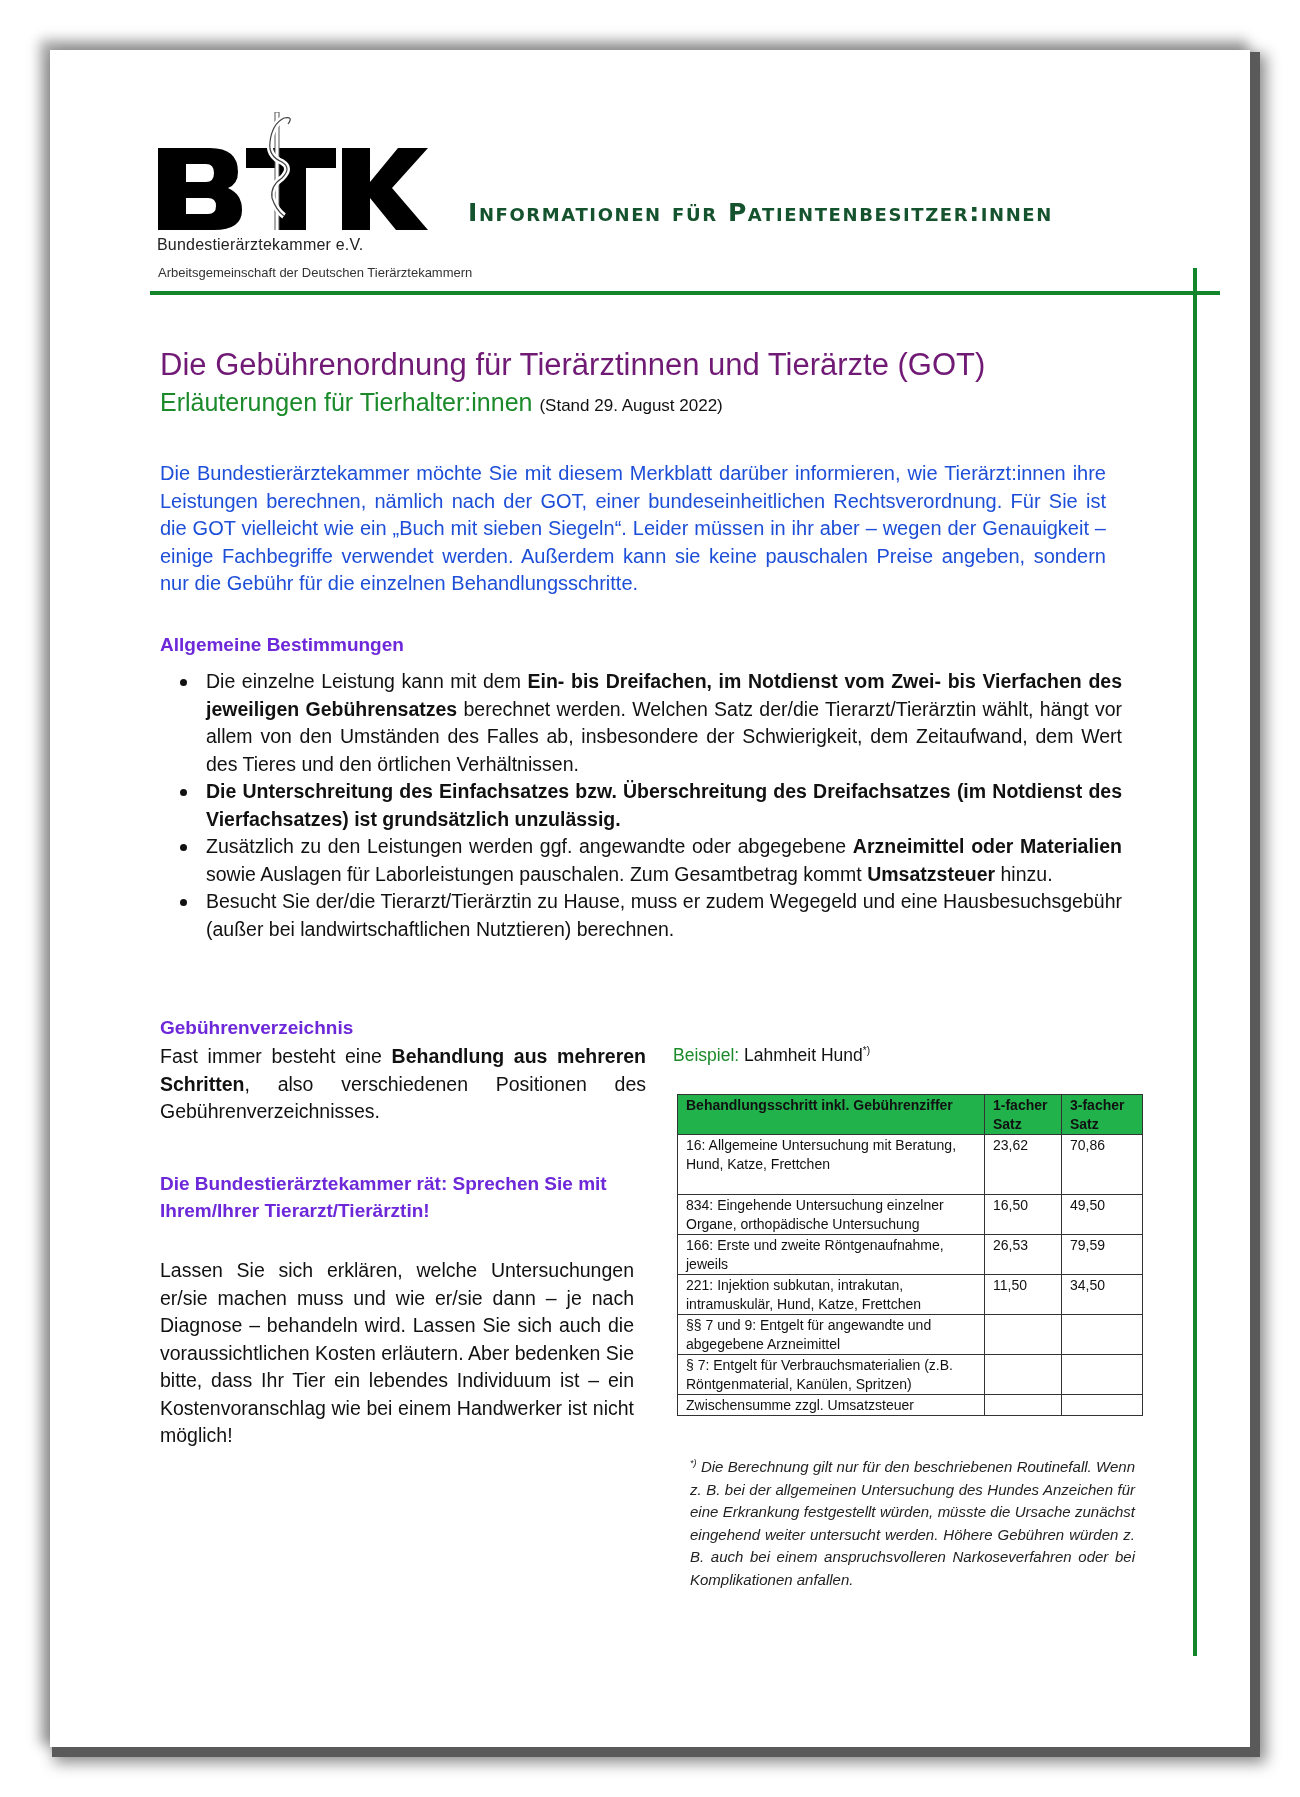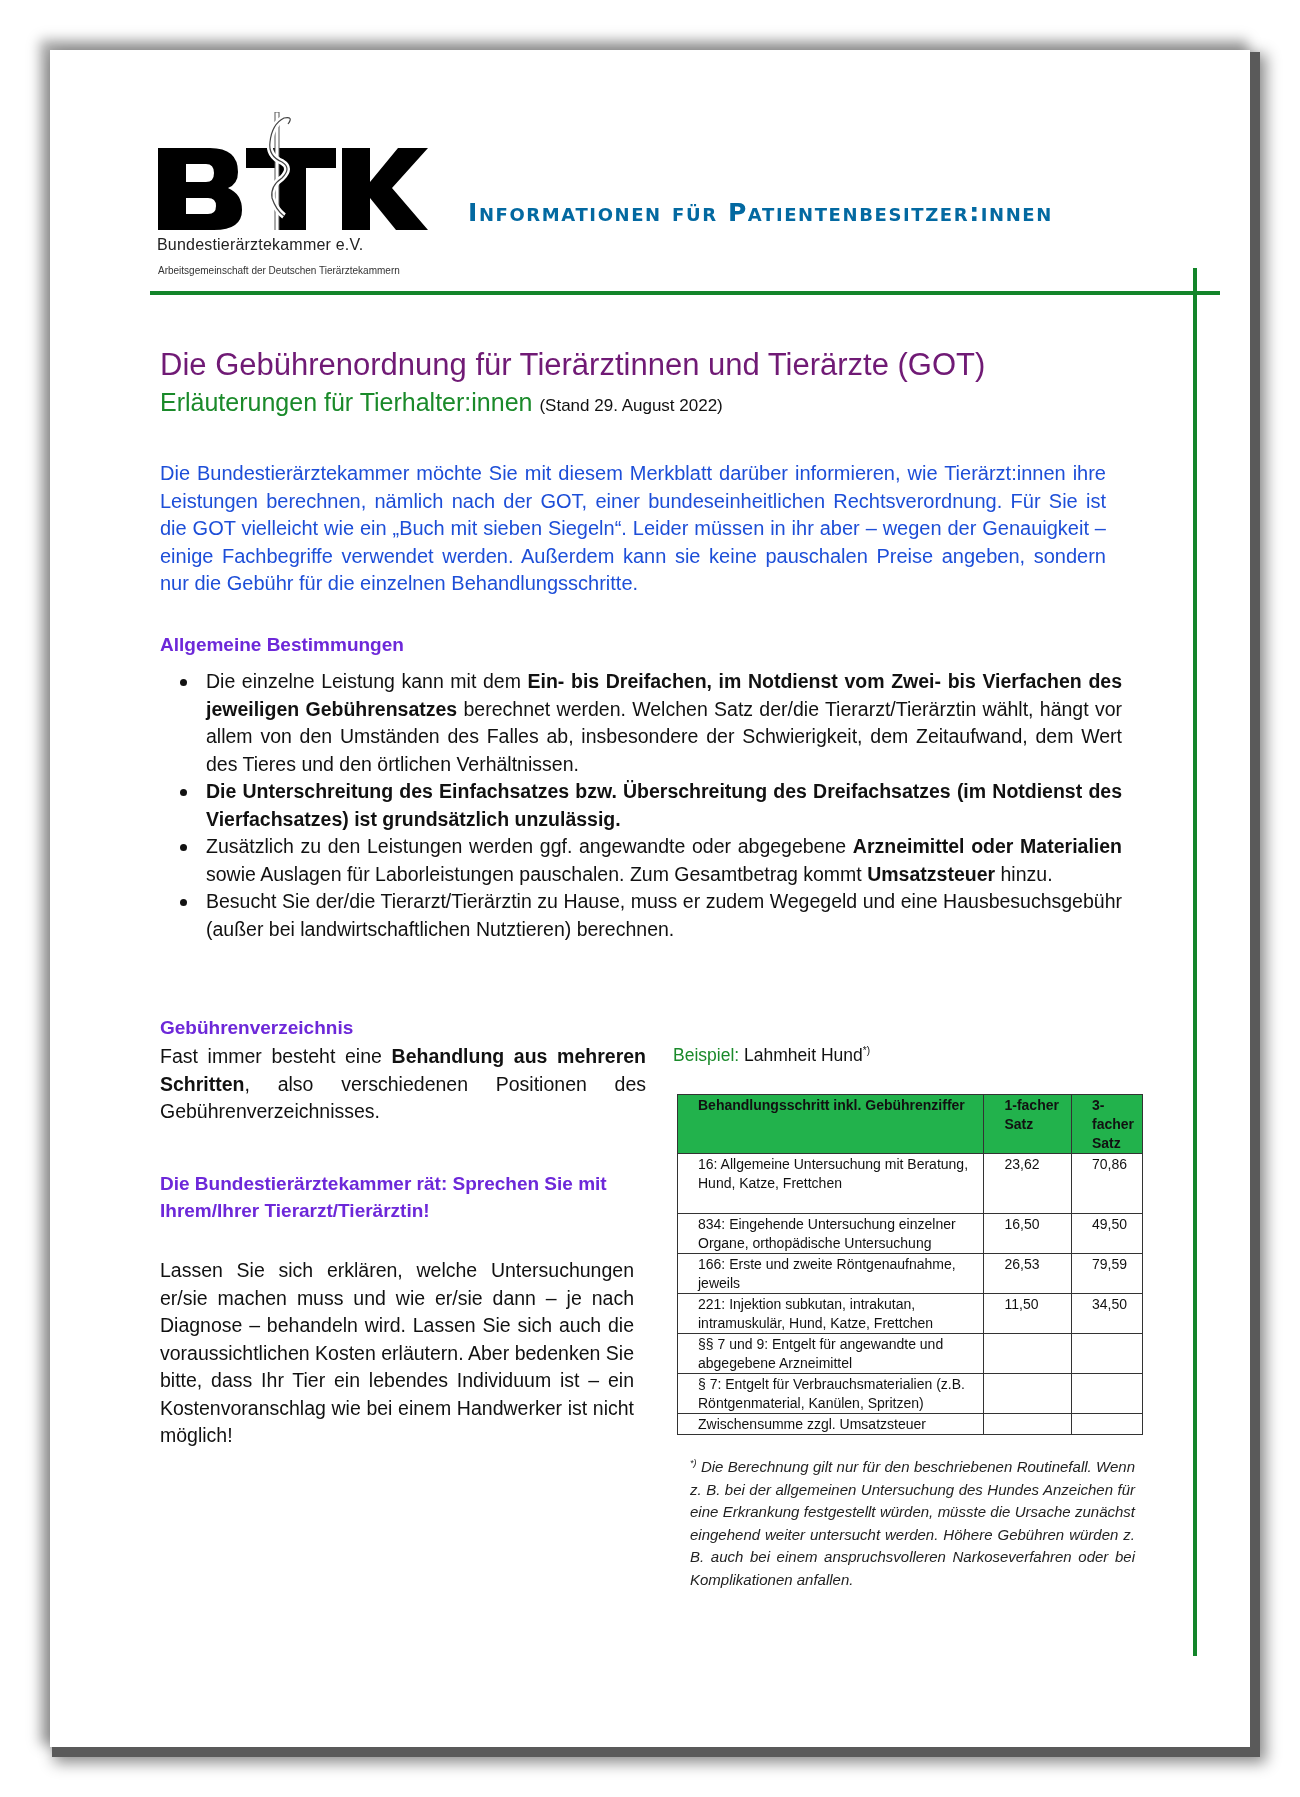--- a/index.html
+++ b/index.html
@@ -11,23 +11,23 @@
   .page {
     position:absolute; left:50px; top:50px; width:1200px; height:1697px;
     background:#fff;
     box-shadow: 6px 6px 0 4px #5a5a5a, 10px 10px 14px 6px rgba(0,0,0,0.45), -6px -6px 12px 4px rgba(0,0,0,0.35);
   }
   
   .logo-mark {
     position:absolute; left:108px; top:62px; width:270px; height:118px;
   }
   .logo-name { position:absolute; left:107px; top:186px; font-size:16px; color:#222; letter-spacing:0.2px; }
-  .logo-sub { position:absolute; left:108px; top:215px; font-size:10px; color:#333; }
+  .logo-sub { position:absolute; left:108px; top:215px; font-size:13px; color:#333; }
   .header-title {
-    position:absolute; left:418px; top:148px; font-size:25px; color:#0369a1;
+    position:absolute; left:418px; top:148px; font-size:25px; color:#14532d;
     font-weight:bold; letter-spacing:1.6px; font-variant:small-caps;
     font-family:"DejaVu Sans", sans-serif;
   }
   .hline { position:absolute; left:100px; top:241px; width:1070px; height:4px; background:#13852a; }
   .vline { position:absolute; left:1143px; top:218px; width:4px; height:1388px; background:#13852a; }
   .doc-title { position:absolute; left:110px; top:297px; font-size:31px; color:#701a75; }
   .doc-sub { position:absolute; left:110px; top:338px; font-size:25px; color:#1a8a2a; }
   .doc-sub .stand { font-size:17px; color:#111; }
   .para {
     position:absolute; left:110px; width:946px; font-size:20px; line-height:27.5px;
@@ -42,21 +42,21 @@
   ul.bullets li .dot { position:absolute; left:4px; top:11px; width:7px; height:7px; border-radius:50%; background:#111; }
   b { font-weight:bold; }
   .leftcol { position:absolute; left:110px; width:486px; font-size:19.5px; line-height:27.5px; text-align:justify; }
   .example { position:absolute; left:623px; top:995px; font-size:17.5px; }
   .example .lbl { color:#1a8a2a; }
   .example sup { font-size:10px; }
   table.fees {
     position:absolute; left:627px; top:1044px; width:466px; border-collapse:collapse;
     font-size:14px; line-height:19px;
   }
-  table.fees th, table.fees td { border:1.5px solid #333; padding:1px 8px 0 20px; vertical-align:top; text-align:left; }
+  table.fees th, table.fees td { border:1.5px solid #333; padding:1px 8px 0 8px; vertical-align:top; text-align:left; }
   table.fees th { background:#22b24c; font-weight:bold; color:#111; }
   table.fees th:nth-child(1), table.fees td:nth-child(1) { width:290px; }
   table.fees th:nth-child(2), table.fees td:nth-child(2) { width:60px; }
   table.fees tr.r0 td { height:58px; }
   .footnote {
     position:absolute; left:640px; top:1402px; width:445px; font-size:15px; line-height:22.5px;
     font-style:italic; text-align:justify; color:#222;
   }
   .footnote sup { font-size:9px; }
 </style>

